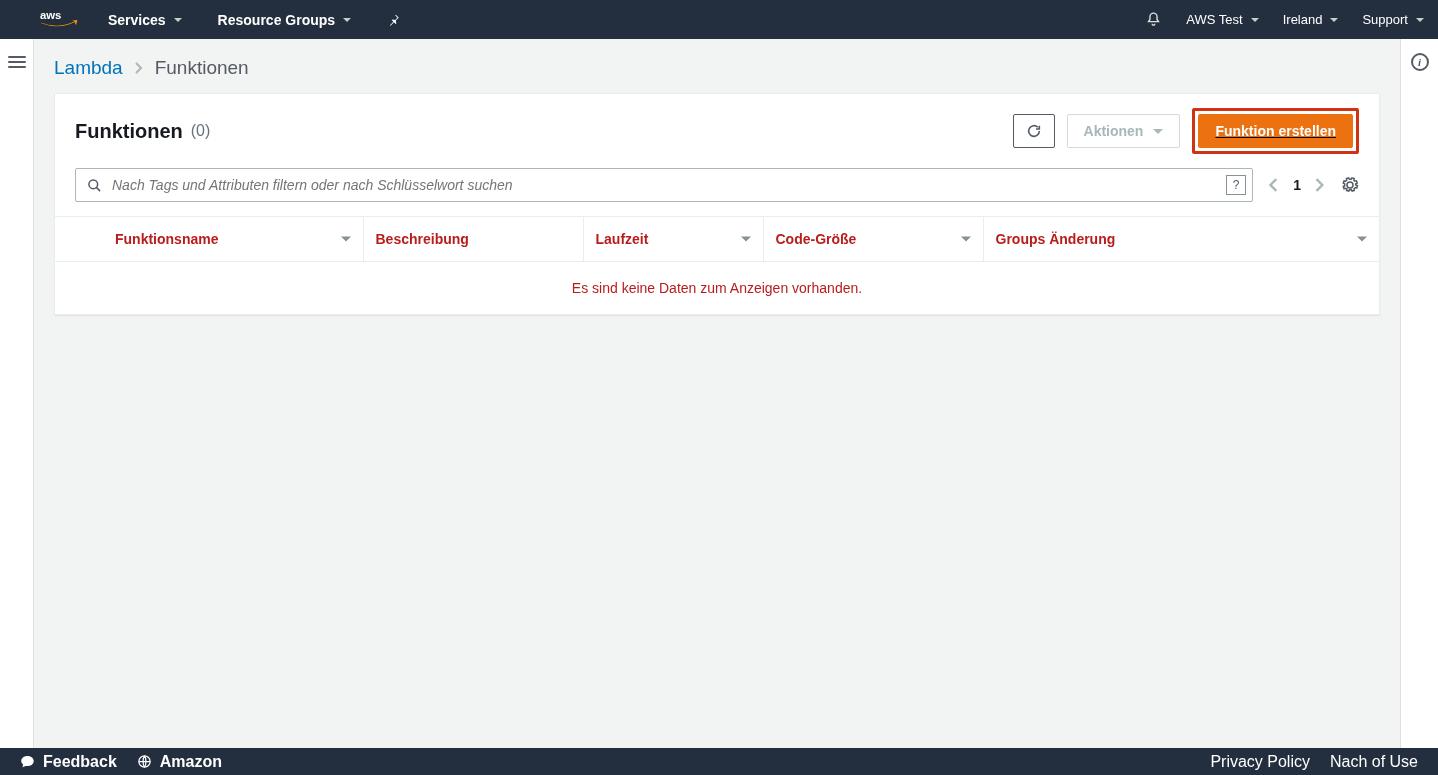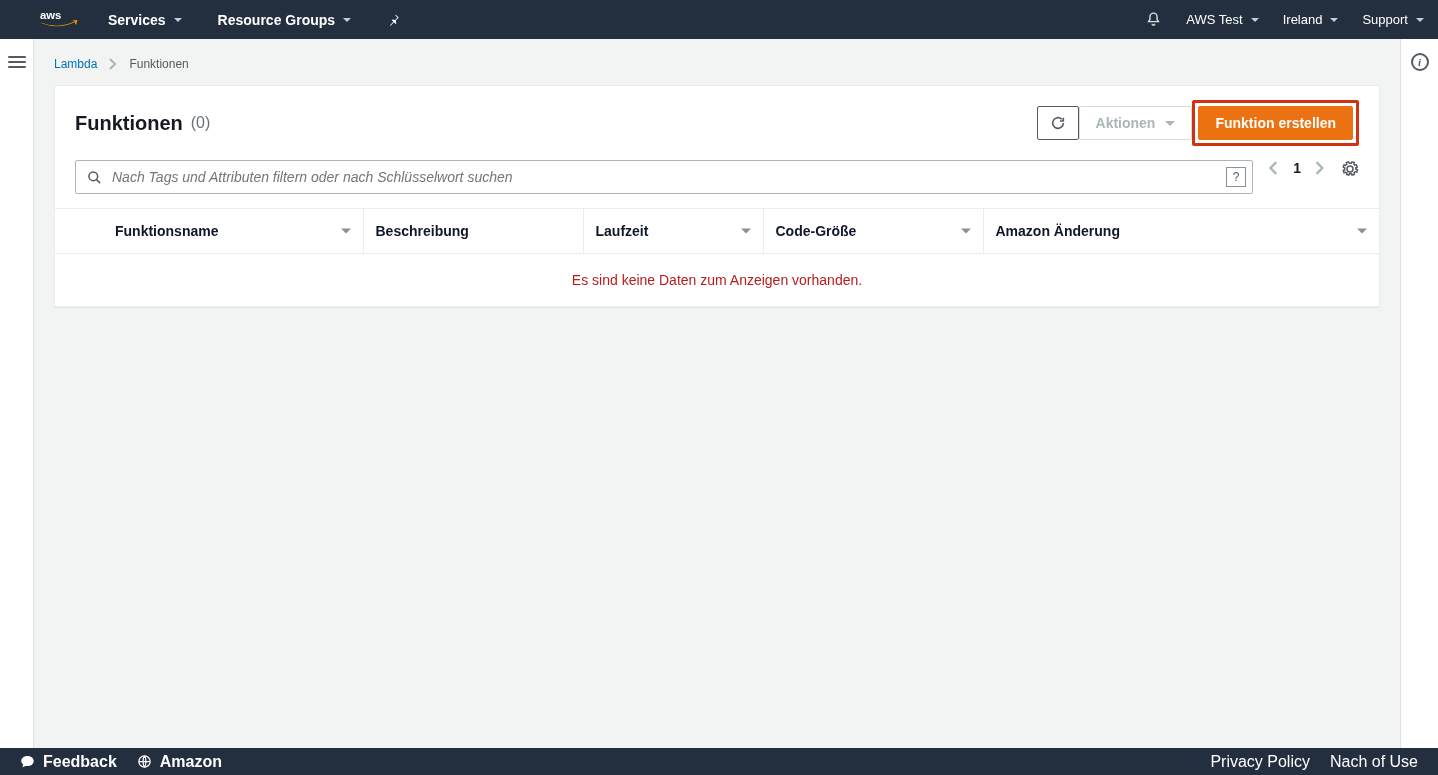--- a/index.html
+++ b/index.html
@@ -17,48 +17,48 @@
 
 .midwrap { flex:1; display:flex; min-height:0; }
 .leftrail { width:34px; background:#fff; border-right:1px solid #e0e0e0; padding-top:14px; display:flex; justify-content:center; }
 .hamburger { width:18px; cursor:pointer; }
 .hamburger div { height:2px; background:#545b64; margin:3px 0; border-radius:1px;}
 
 .main { flex:1; padding:10px 20px 0 20px; overflow:auto; }
 .rightrail { width:38px; background:#fff; border-left:1px solid #e0e0e0; padding-top:14px; display:flex; justify-content:center;}
 .info-icon { width:18px; height:18px; border:2px solid #545b64; border-radius:50%; display:flex; align-items:center; justify-content:center; font-size:11px; font-weight:700; color:#545b64; cursor:pointer; font-family:Georgia,serif; font-style:italic;}
 
-.breadcrumb { display:flex; align-items:center; gap:12px; font-size:12px; color:#545b64; padding:8px 0 14px 0;}
+.breadcrumb { display:flex; align-items:center; gap:12px; font-size:19px; color:#545b64; padding:8px 0 14px 0;}
 .breadcrumb a { color:#0073bb; text-decoration:none; }
 .chev { color:#aab7b8; }
 
 .panel { background:#fff; border:1px solid #eaeded; box-shadow:0 1px 1px rgba(0,0,0,.05); }
 .panel-head { display:flex; align-items:center; padding:14px 20px; }
 .title { font-size:20px; font-weight:700; color:#16191f; }
 .count { color:#687078; font-weight:400; margin-left:8px;}
-.head-actions { margin-left:auto; display:flex; align-items:center; gap:0;}
+.head-actions { margin-left:auto; display:flex; align-items:center; gap:12px;}
 .btn { height:34px; border:1px solid #545b64; background:#fff; border-radius:2px; display:flex; align-items:center; padding:0 16px; font-size:14px; font-weight:700; color:#545b64; cursor:pointer;}
 .btn.icon-only { padding:0 12px;}
 .btn.disabled { color:#aab7b8; border-color:#d5dbdb; cursor:default;}
 .btn.primary { background:#ec7211; border-color:#ec7211; color:#fff; }
-.highlight { padding:3px; border:3px solid #d13212; border-radius:2px;}
+.highlight { padding:3px; border:3px solid #d13212; border-radius:2px;text-decoration:underline;}
 .btn .tri { width:0;height:0;border-left:5px solid transparent;border-right:5px solid transparent;border-top:5px solid currentColor; margin-left:10px;}
 
-.toolbar { display:flex; align-items:flex-start; padding:0 20px 14px 20px; gap:16px; border-bottom:1px solid #eaeded;}
+.toolbar { display:flex; align-items:center; padding:0 20px 14px 20px; gap:16px; border-bottom:1px solid #eaeded;}
 .searchbox { flex:1; display:flex; align-items:center; border:1px solid #aab7b8; height:34px; border-radius:2px; }
 .searchbox .sicon { width:36px; display:flex; align-items:center; justify-content:center; color:#545b64;}
 .searchbox input { flex:1; border:none; outline:none; height:100%; font-size:14px; font-style:italic; color:#687078; background:transparent;}
 .help-sq { width:20px;height:20px;border:1px solid #879196; margin-right:6px; display:flex;align-items:center;justify-content:center; font-size:12px; color:#545b64; cursor:pointer;}
 .pager { display:flex; align-items:center; gap:14px;}
 .pager .pg-btn { color:#aab7b8; cursor:default; }
 .pager .pg-cur { color:#16191f; font-weight:700; font-size:14px;}
 .gear { color:#545b64; cursor:pointer;}
 
 table { width:100%; border-collapse:collapse; }
-thead th { text-align:left; font-size:14px; font-weight:700; color:#0f172a; padding:14px 12px; border-bottom:1px solid #eaeded; position:relative;}
+thead th { text-align:left; font-size:14px; font-weight:700; color:#b91c1c; padding:14px 12px; border-bottom:1px solid #eaeded; position:relative;}
 thead th .sort-tri { position:absolute; right:12px; top:50%; transform:translateY(-50%); width:0;height:0;border-left:5px solid transparent;border-right:5px solid transparent;border-top:5px solid #879196;}
 thead th.divider { border-right:1px solid #eaeded;}
 th.checkbox-col { width:48px; text-align:center;}
 .empty-row td { text-align:center; padding:18px; color:#b91c1c; font-size:14px;}
 
 .footer { background:#232f3e; height:27px; color:#fff; display:flex; align-items:center; font-size:16px; padding:0 20px;}
 .footer .fleft { display:flex; align-items:center; gap:20px;}
 .footer .fitem { display:flex; align-items:center; gap:8px; cursor:pointer;}
 .footer .spacer { flex:1;}
 .footer .fr { display:flex; align-items:center; gap:20px;}
@@ -185,21 +185,21 @@
       </div>
 
       <table>
         <thead>
           <tr>
             <th class="checkbox-col"></th>
             <th class="divider" style="width:260px"><span>Funktionsname</span><span class="sort-tri"></span></th>
             <th class="divider" style="width:220px"><span>Beschreibung</span></th>
             <th class="divider" style="width:180px"><span>Laufzeit</span><span class="sort-tri"></span></th>
             <th class="divider" style="width:220px"><span>Code-Größe</span><span class="sort-tri"></span></th>
-            <th><span>Amazon Änderung</span><span class="sort-tri"></span></th>
+            <th><span>Groups Änderung</span><span class="sort-tri"></span></th>
           </tr>
         </thead>
         <tbody>
           <tr class="empty-row">
             <td colspan="6">Es sind keine Daten zum Anzeigen vorhanden.</td>
           </tr>
         </tbody>
       </table>
     </div>
   </div>

